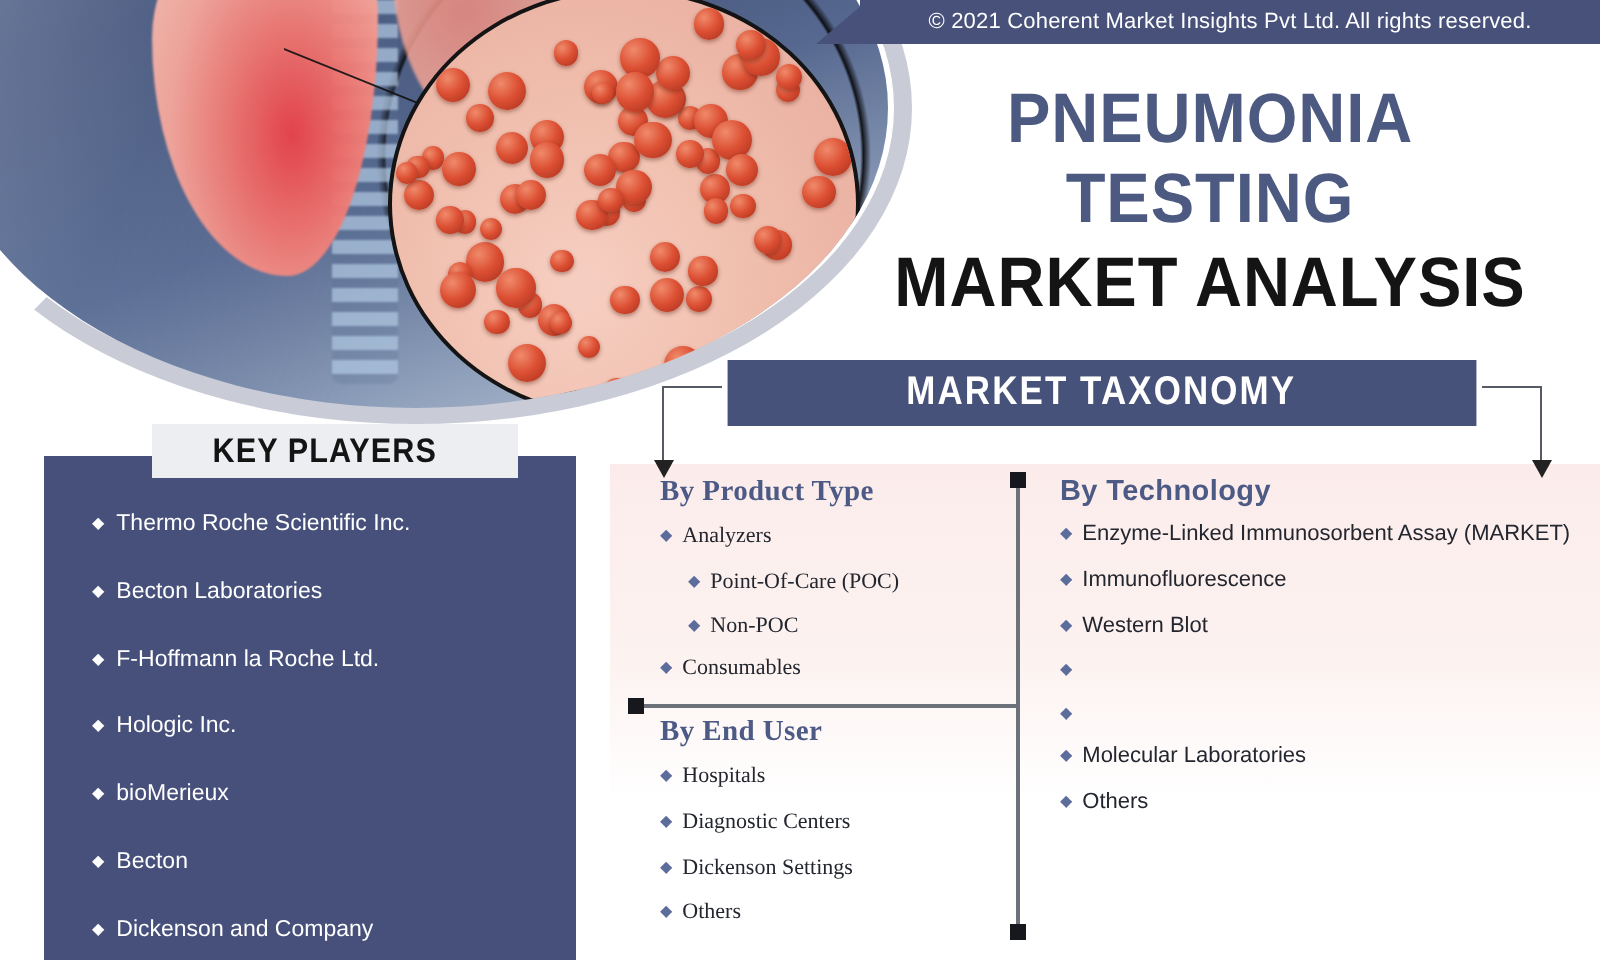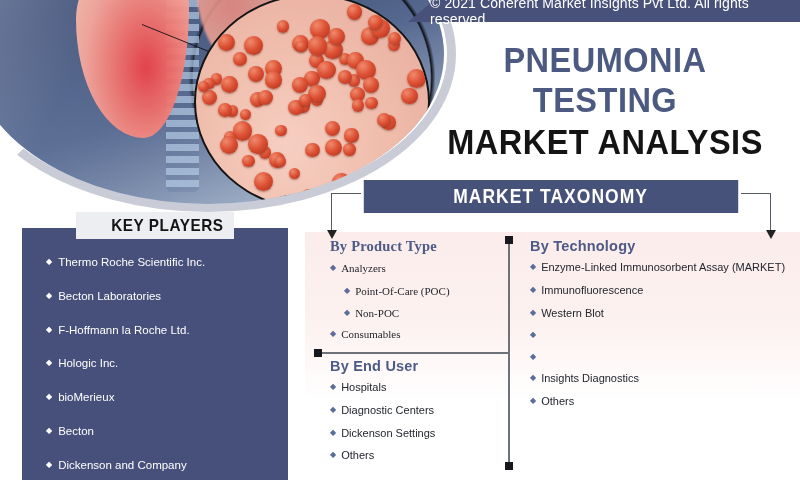--- a/index.html
+++ b/index.html
@@ -14,21 +14,21 @@
     width: 800px; height: 480px;
     background: #ffffff;
   }
 
   
   .copyright-bar {
     position: absolute;
     top: 0; left: 430px; width: 370px; height: 22px;
     background: #47517a;
     color: #ffffff;
-    font-size: 14px;
+    font-size: 11px;
     display: flex; align-items: center; justify-content: center;
     letter-spacing: .1px;
     z-index: 9;
   }
   .copyright-wedge {
     position: absolute;
     top: 0; left: 408px; width: 26px; height: 22px;
     background: #47517a;
     clip-path: polygon(100% 0, 100% 100%, 0 100%);
     z-index: 9;
@@ -234,35 +234,35 @@
   }
   .tx-item .dia {
     color: #5d6d9b; font-size: 8px;
     margin-right: 5px; line-height: 1.55;
     flex: 0 0 auto;
   }
   .tx-sub { padding-left: 14px; }
   .tx-sub .tx-item { margin-bottom: 8px; }
 
   .grp-product { left: 330px; top: 238px; width: 170px; font-family: Liberation Serif, serif; }
-  .grp-enduser { left: 330px; top: 358px; width: 170px; }
+  .grp-enduser { left: 330px; top: 358px; width: 170px; font-family: Liberation Serif, serif; }
   .grp-tech    { left: 530px; top: 238px; width: 265px; }
 
   
   .kp-panel {
     position: absolute;
     left: 22px; top: 228px; width: 266px; height: 252px;
     background: #46507a;
     z-index: 3;
   }
   .kp-badge {
     position: absolute;
-    left: 76px; top: 212px; width: 158px; height: 27px;
+    left: 76px; top: 212px; width: 183px; height: 27px;
     background: #eceef1;
-    display: flex; align-items: center; justify-content: center;
+    display: flex; align-items: center; justify-content: flex-start;
     z-index: 6;
     padding-left: 24px;
   }
   .kp-badge-label {
     font-family: "Liberation Sans Narrow", "Liberation Sans", sans-serif;
     font-size: 17px; font-weight: bold; color: #141414;
     letter-spacing: .6px;
     transform: scaleX(.9);
   }
   .kp-list {
@@ -464,21 +464,21 @@
           <span>Western Blot</span>
         </div>
         <div class="tx-item">
           <span class="dia">◆</span>
         </div>
         <div class="tx-item">
           <span class="dia">◆</span>
         </div>
         <div class="tx-item">
           <span class="dia">◆</span>
-          <span>Insights Diagnostics</span>
+          <span>Molecular Laboratories</span>
         </div>
         <div class="tx-item">
           <span class="dia">◆</span>
           <span>Others</span>
         </div>
       </div>
   </div>
 
   <div class="kp-panel"></div>
   <div class="kp-badge">

